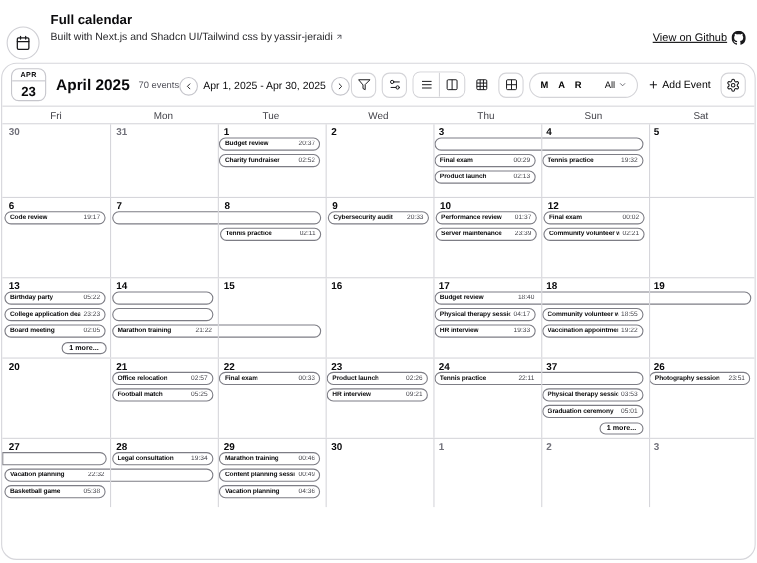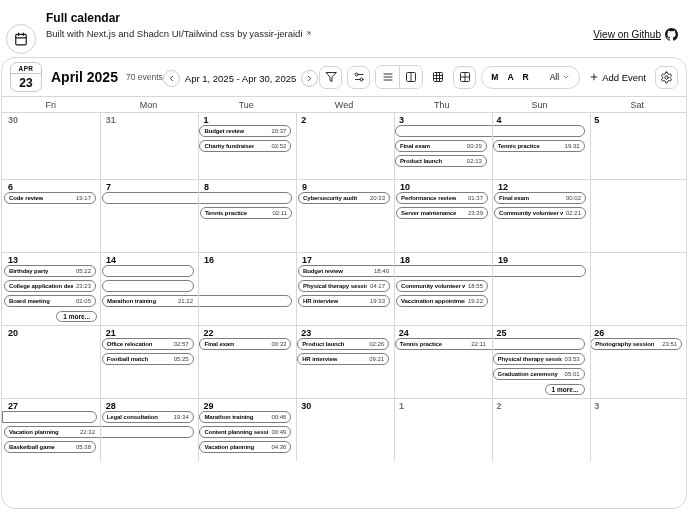--- a/index.html
+++ b/index.html
@@ -428,20 +428,23 @@
             </div>
           </div>
           <div class="event-pill" style="top: 42px; width: 190px;">
             <div class="ev-wrap" style="width: 86px;">
               <span class="ev-title">Marathon training</span>
               <span class="ev-time">21:22</span>
             </div>
           </div>
         </div>
         <div class="day-cell">
+          <div class="day-num">15</div>
+        </div>
+        <div class="day-cell">
           <div class="day-num">16</div>
         </div>
         <div class="day-cell">
           <div class="day-num">17</div>
           <div class="event-pill" style="top: 12px; width: 288px;">
             <div class="ev-wrap" style="width: 86px;">
               <span class="ev-title">Budget review</span>
               <span class="ev-time">18:40</span>
             </div>
           </div>
@@ -476,21 +479,21 @@
         <div class="day-cell">
           <div class="day-num">19</div>
         </div>
         <div class="col-line" style="left: 98px;"></div>
         <div class="col-line" style="left: 196px;"></div>
         <div class="col-line" style="left: 294px;"></div>
         <div class="col-line" style="left: 392px;"></div>
         <div class="col-line" style="left: 490px;"></div>
         <div class="col-line" style="left: 588px;"></div>
       </div>
-      <div class="week-row" style="height: 73px; justify-content: center;">
+      <div class="week-row" style="height: 73px;">
         <div class="day-cell">
           <div class="day-num">20</div>
         </div>
         <div class="day-cell">
           <div class="day-num">21</div>
           <div class="event-pill" style="top: 12px; width: 92px;">
             <div class="ev-wrap">
               <span class="ev-title">Office relocation</span>
               <span class="ev-time">02:57</span>
             </div>
@@ -529,21 +532,21 @@
         <div class="day-cell">
           <div class="day-num">24</div>
           <div class="event-pill" style="top: 12px; width: 190px;">
             <div class="ev-wrap" style="width: 86px;">
               <span class="ev-title">Tennis practice</span>
               <span class="ev-time">22:11</span>
             </div>
           </div>
         </div>
         <div class="day-cell">
-          <div class="day-num">25</div>
+          <div class="day-num">37</div>
           <div class="event-pill" style="top: 27px; width: 92px;">
             <div class="ev-wrap">
               <span class="ev-title">Physical therapy session</span>
               <span class="ev-time">03:53</span>
             </div>
           </div>
           <div class="event-pill" style="top: 42px; width: 92px;">
             <div class="ev-wrap">
               <span class="ev-title">Graduation ceremony</span>
               <span class="ev-time">05:01</span>

